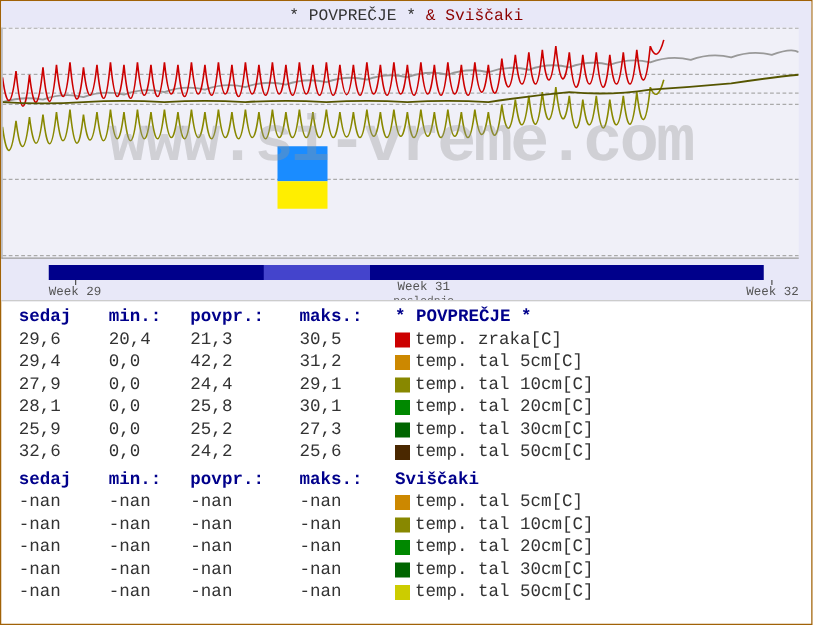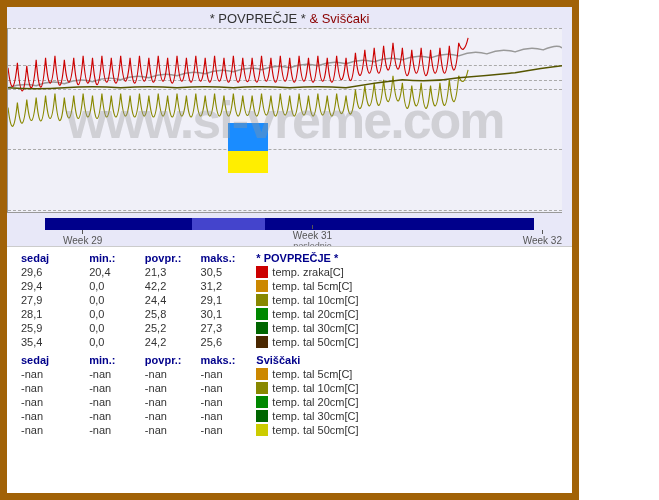--- a/index.html
+++ b/index.html
@@ -6,25 +6,26 @@
     body {
       width: 659px;
       height: 500px;
       background: #fff;
       font-family: Arial, sans-serif;
       font-size: 11px;
       color: #333;
       overflow: hidden;
     }
     .outer {
-      width: 579px;
+      width: 650px;
       height: 500px;
-      border: 7px solid #a16207;
+      border: 1px solid #a16207;
       display: flex;
       flex-direction: column;
+      font-family: Liberation Mono, monospace;
     }
     .chart-area {
       position: relative;
       background: #e8e8f8;
       flex: 0 0 240px;
       border-bottom: 1px solid #ccc;
       overflow: hidden;
     }
     .chart-title {
       text-align: center;
@@ -52,25 +53,24 @@
       display: flex;
       flex-direction: column;
       justify-content: space-between;
       align-items: flex-end;
       padding: 0 3px 0 0;
       font-size: 10px;
       color: #333;
     }
     .x-axis {
       display: flex;
-      margin-left: 56px;
+      margin-left: 38px;
       margin-right: 10px;
       height: 16px;
       justify-content: space-between;
-      align-items: center;
       font-size: 10px;
       color: #555;
       position: relative;
     }
     .week-label {
       display: flex;
       flex-direction: column;
       align-items: center;
     }
     .week-tick {
@@ -117,21 +117,21 @@
       flex: 1;
       padding: 4px 10px 2px 10px;
       overflow: hidden;
     }
     .station-block {
       margin-bottom: 4px;
     }
     .data-table {
       width: 100%;
       border-collapse: collapse;
-      font-size: 11px;
+      font-size: 14px;
     }
     .data-table th {
       color: #00008b;
       font-weight: bold;
       text-align: left;
       padding: 1px 4px;
       border-bottom: none;
     }
     .data-table td {
       padding: 1px 4px;
@@ -328,21 +328,21 @@
       <td>25,2</td>
       <td>27,3</td>
       <td>
         <div class="legend-cell">
           <span class="legend-dot" style="background:#006600;"></span>
           <span>temp. tal 30cm[C]</span>
         </div>
       </td>
     </tr>
             <tr>
-      <td>35,4</td>
+      <td>32,6</td>
       <td>0,0</td>
       <td>24,2</td>
       <td>25,6</td>
       <td>
         <div class="legend-cell">
           <span class="legend-dot" style="background:#4a2800;"></span>
           <span>temp. tal 50cm[C]</span>
         </div>
       </td>
     </tr>

